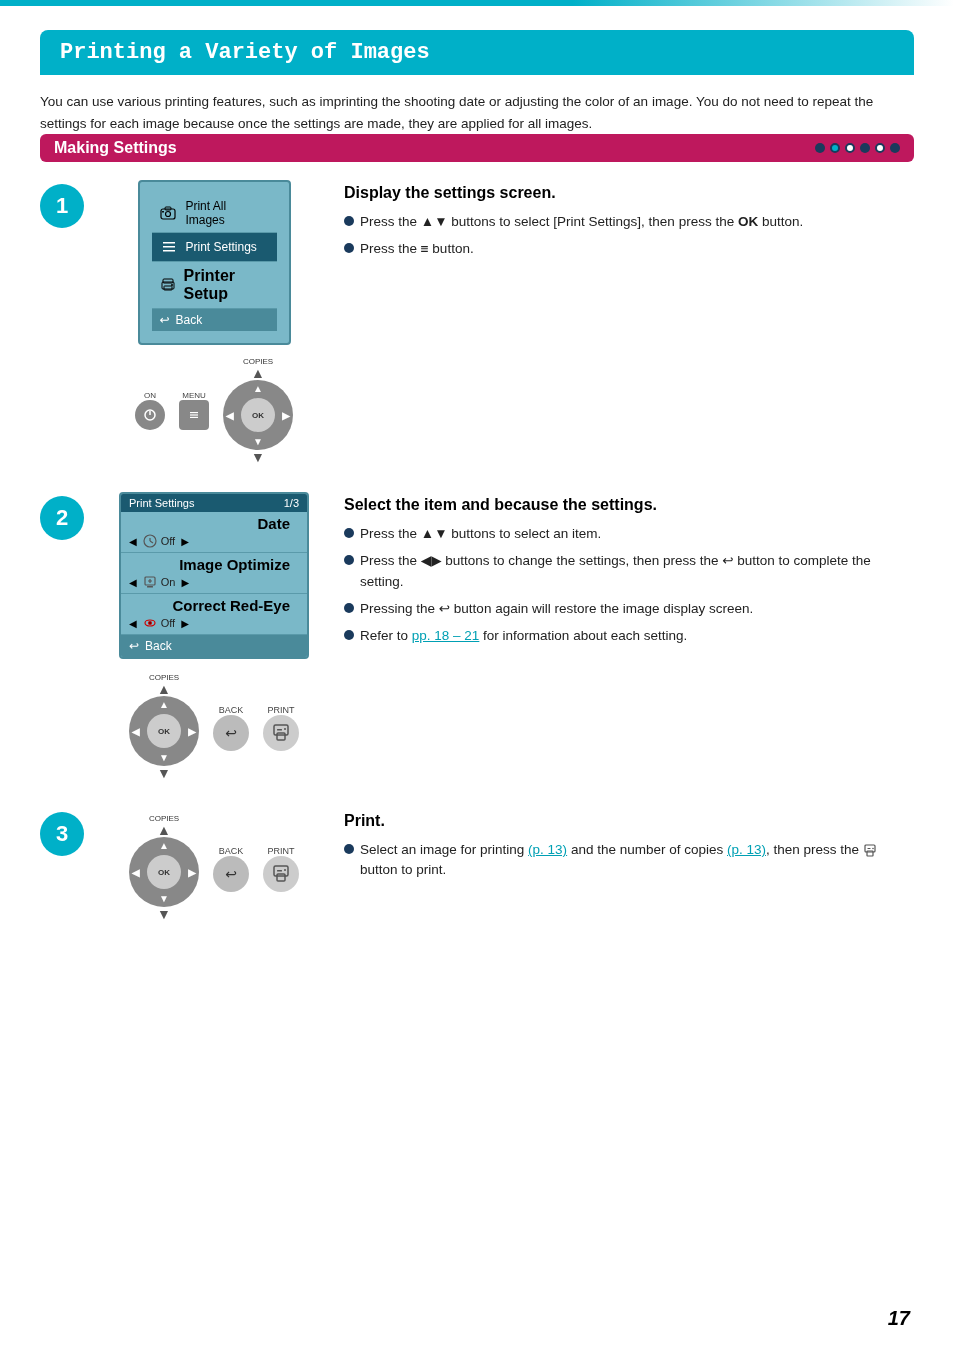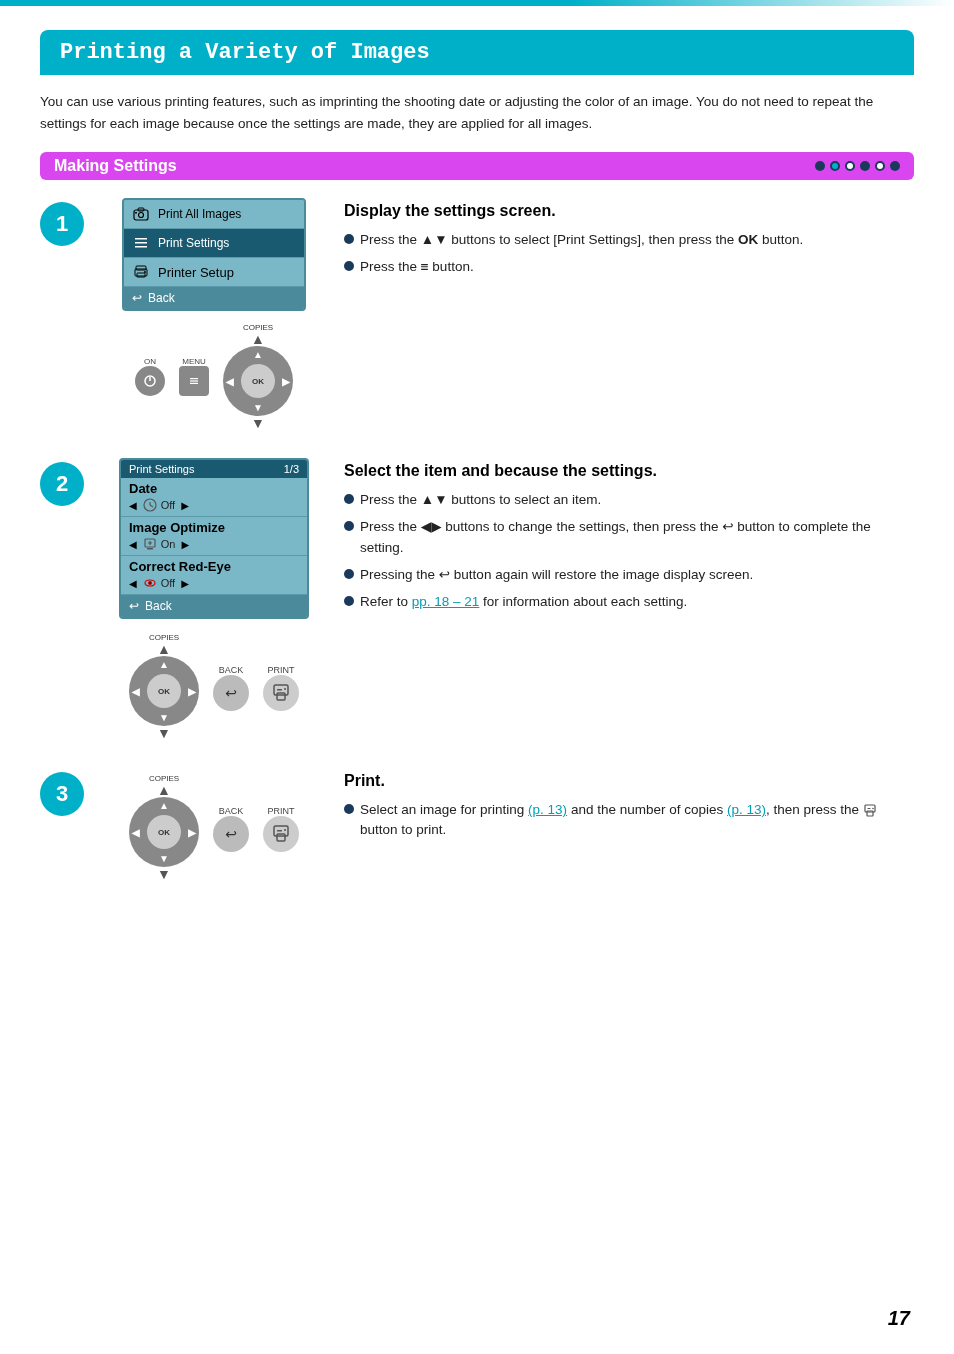--- a/index.html
+++ b/index.html
@@ -24,27 +24,27 @@
     .page-title-bar h1 {
       color: #fff;
       font-size: 22px;
       font-weight: 900;
       font-family: Liberation Mono, monospace;
     }
 
     .intro-text {
       font-size: 13.5px;
       line-height: 1.6;
-      margin-bottom: 18px;
+      margin-bottom: 0;
       color: #222;
     }
 
     
     .section-header {
-      background: #d946ef;
+      background: #be185d;
       border-radius: 6px;
       padding: 5px 14px;
       display: flex;
       align-items: center;
       justify-content: space-between;
       margin-bottom: 18px;
     }
     .section-header h2 {
       color: #fff;
       font-size: 16px;
@@ -126,22 +126,22 @@
       margin-top: 4px;
     }
     .cyan-link { color: #00a0b4; text-decoration: underline; cursor: pointer; margin-top: 32px; }
     strong { font-weight: 700; }
 
     
     .lcd-screen {
       background: #7ab8c8;
       border: 2px solid #4a8a9a;
       border-radius: 4px;
-      width: 184px;
-      padding: 0;
+      width: 153px;
+      padding: 12px;
       overflow: hidden;
     }
     .lcd-row {
       display: flex;
       align-items: center;
       padding: 5px 8px;
       border-bottom: 1px solid #5a9aaa;
       gap: 8px;
       background: #7ab8c8;
       font-size: 12px;
@@ -183,24 +183,25 @@
       color: #fff;
       font-size: 11px;
       padding: 3px 8px;
       display: flex;
       justify-content: space-between;
     }
     .lcd2-section {
       border-bottom: 1px solid #5a9aaa;
     }
     .lcd2-label {
-      font-size: 13px;
+      font-size: 15px;
       color: #000;
-      padding: 3px 7px 0 8px;
+      padding: 3px 17px 0 8px;
       font-weight: 600;
+      text-align: right;
     }
     .lcd2-value-row {
       display: flex;
       align-items: center;
       padding: 2px 8px 4px 8px;
       gap: 6px;
       font-size: 11px;
     }
     .lcd2-arrow-left { color: #000; font-size: 10px; }
     .lcd2-arrow-right { color: #000; font-size: 10px; }
@@ -390,21 +391,21 @@
 
       <div class="lcd-row">
         <div class="lcd-icon">
           <svg width="16" height="16" viewBox="0 0 16 16">
               <rect x="3" y="2" width="10" height="4" rx="1" fill="none" stroke="#000" stroke-width="1"></rect>
               <rect x="2" y="5" width="12" height="7" rx="1" fill="none" stroke="#000" stroke-width="1"></rect>
               <rect x="4" y="9" width="8" height="4" rx="0.5" fill="none" stroke="#000" stroke-width="1"></rect>
               <circle cx="12" cy="8" r="1" fill="#000"></circle>
             </svg>
         </div>
-        <span style="font-size:13px;">Printer Setup</span>
+        <span style="font-size:16px;font-weight:bold;">Printer Setup</span>
       </div>
 
       <div class="lcd-back-row">
         <span>↩</span>
         <span style="font-size:12px;">Back</span>
       </div>
     </div>
 
     <div class="camera-buttons">
 

